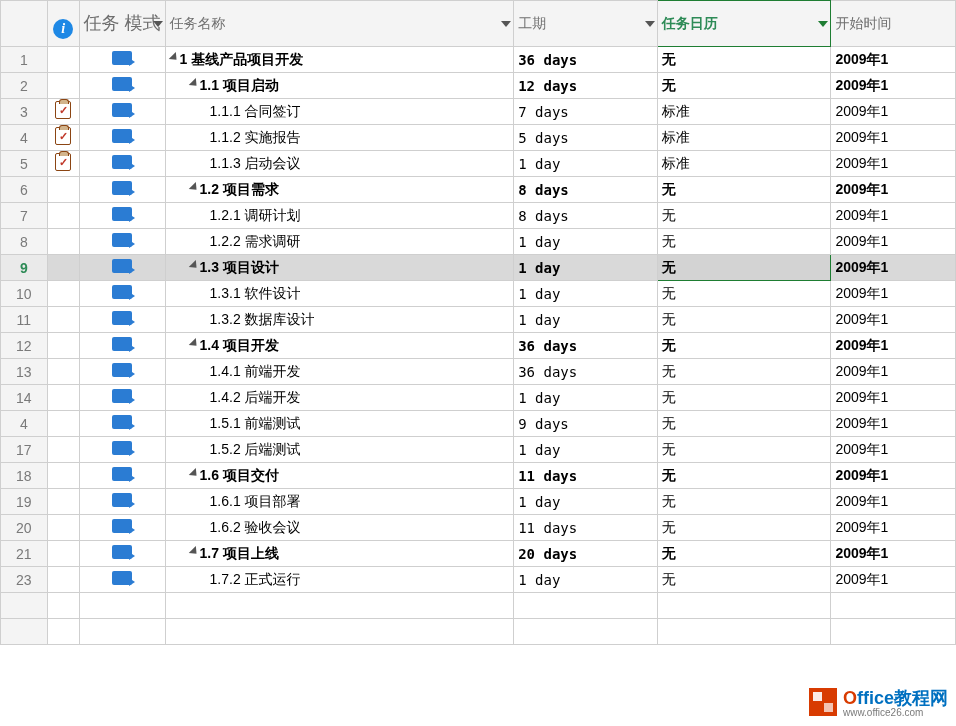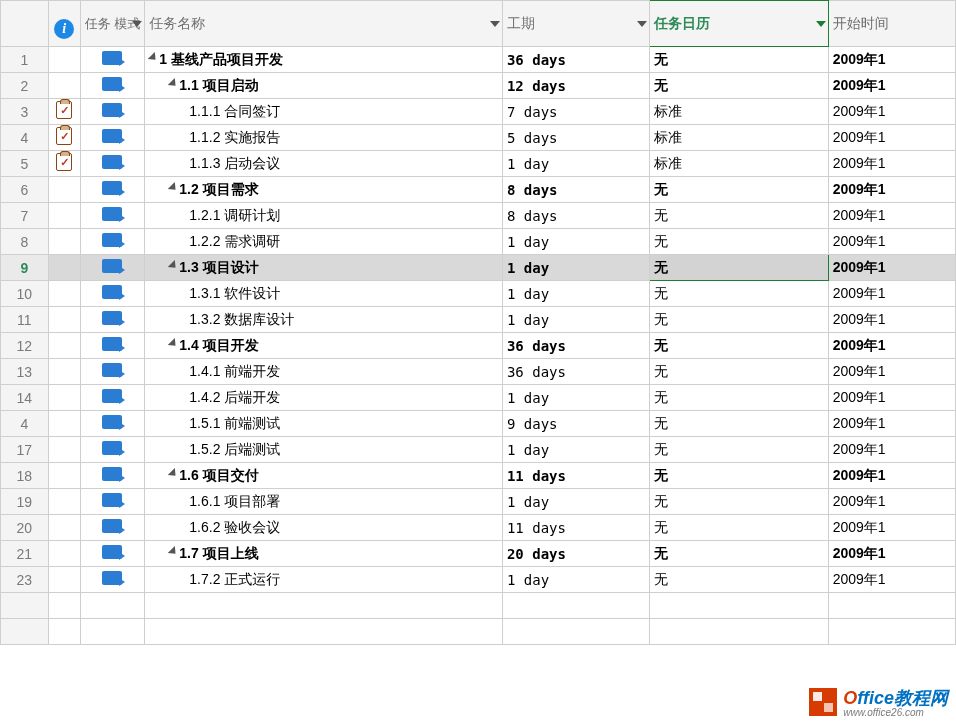--- a/index.html
+++ b/index.html
@@ -84,33 +84,32 @@
     }
     .clip-icon::after {
       content: '✓'; position: absolute; color: #c0392b; font-size: 11px;
       left: 3px; top: 2px; font-weight: bold;
     }
     .empty-row .cell { height: 26px; }
     .watermark {
       position: absolute; bottom: 8px; right: 8px;
       display: flex; align-items: center; gap: 6px;
       font-family: Arial, sans-serif;
-      font-style: italic;
     }
     .wm-logo {
       width: 28px; height: 28px; background: #d83b01;
       display: inline-block; position: relative;
     }
     .wm-logo::before { content:'';position:absolute;left:4px;top:4px;width:9px;height:9px;background:#fff;opacity:.9;}
     .wm-logo::after { content:'';position:absolute;right:4px;bottom:4px;width:9px;height:9px;background:#fff;opacity:.7;}
     .wm-text1 { color:#0070c0; font-weight:bold; font-size:18px;}
     .wm-text1 b { color:#d83b01;}
     .wm-text2 { color:#7a7a7a; font-size:10px; display:block; margin-top:-3px;}
     .header-info .info-icon { margin-top: 10px;}
-    .mode-header-text { font-size: 13px; line-height: 1.1; display:inline-block; text-align:left;}
+    .mode-header-text { font-size: 18px; line-height: 1.1; display:inline-block; text-align:left;}
   </style>
 </head>
 <body>
 
 <div class="grid">
   <div class="row header-row">
     <div class="cell col-rownum"></div>
     <div class="cell col-info header-info">
       <span class="info-icon">i</span>
     </div>

